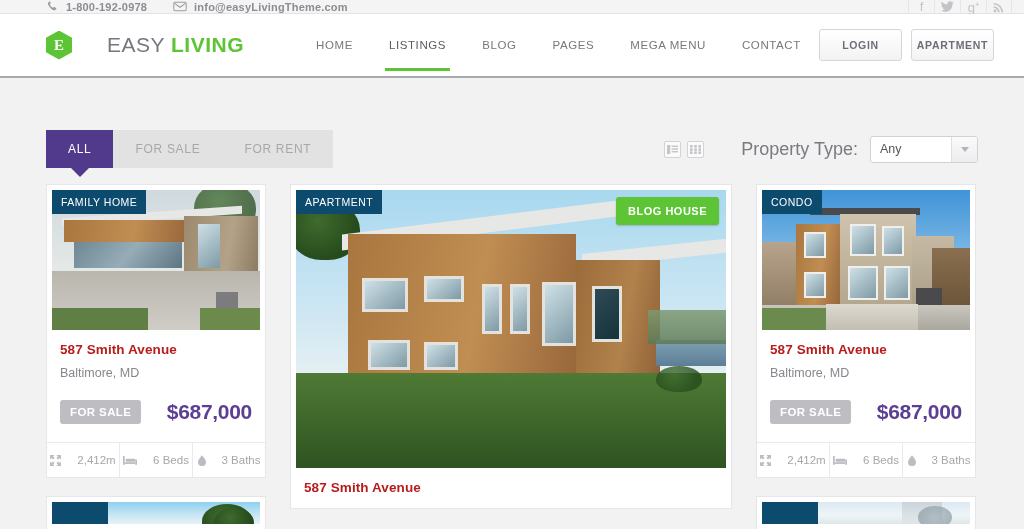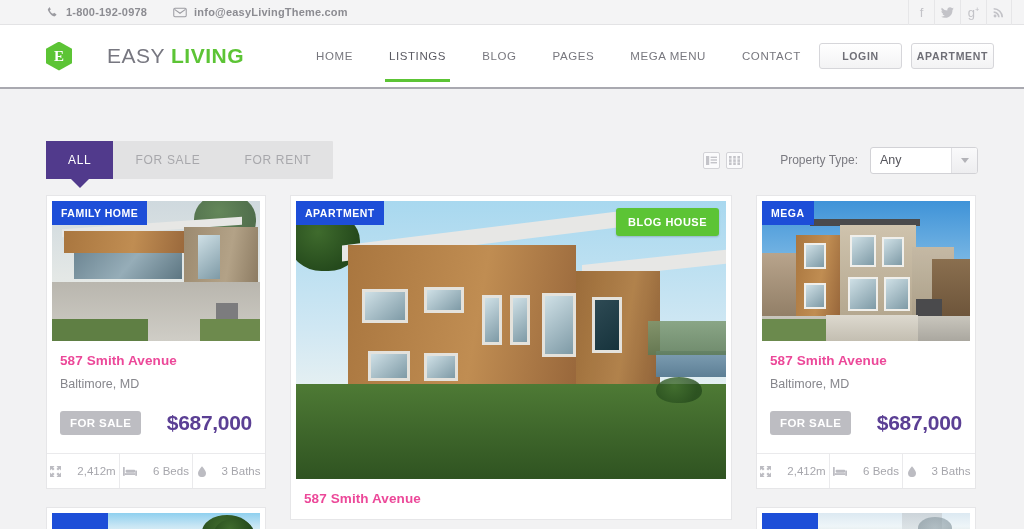--- a/index.html
+++ b/index.html
@@ -6,21 +6,21 @@
   html, body {
     width: 1024px; height: 529px;
     overflow: hidden;
     background: #f2f2f3;
     font-family: "Liberation Sans", sans-serif;
     -webkit-font-smoothing: antialiased;
   }
 
   
   .topbar {
-    height: 25px;
+    height: 14px;
     background: #f4f4f5;
     border-bottom: 1px solid #e3e3e5;
     display: flex;
     align-items: center;
     padding: 0 12px 0 46px;
     position: relative;
   }
   .tb-item {
     display: flex; align-items: center; gap: 7px;
     color: #8c8c92;
@@ -84,21 +84,21 @@
   .nav-item.active { color: #5a5a62; }
   .nav-item.active:after {
     content:"";
     position:absolute; left:14px; right:14px; bottom: 6px;
     height: 3px; background:#5cc435;
   }
 
   .auth { margin-left: auto; display:flex; gap: 9px; }
   .btn-auth {
     min-width: 83px;
-    height: 26px;
+    height: 32px;
     border: 1px solid #d6d6da;
     border-radius: 3px;
     background: linear-gradient(#ffffff,#f3f3f4);
     color: #6e6e76;
     font-size: 10.5px;
     font-weight: bold;
     letter-spacing: .7px;
     display:flex; align-items:center; justify-content:center;
     cursor: pointer;
   }
@@ -140,21 +140,21 @@
   .viewtoggle { display:flex; gap:6px; padding-right: 18px; }
   .vt-btn {
     width: 17px; height:17px;
     border:1px solid #d3d3d7;
     border-radius:2px;
     background:#fbfbfc;
     display:flex;align-items:center;justify-content:center;
     cursor:pointer;
   }
   .divider-v { width:1px; background:#dcdcdf; margin: 2px 18px 2px 0; }
-  .pt-label { font-size: 12px; color:#7a7a80; margin-right: 12px; }
+  .pt-label { font-size: 18px; color:#7a7a80; margin-right: 12px; }
   .select-wrap {
     display:flex;
     border:1px solid #d2d2d6;
     border-radius:3px;
     background:#fff;
     height: 27px;
     width: 108px;
     overflow:hidden;
     cursor:pointer;
   }
@@ -196,24 +196,24 @@
     position: relative;
     overflow: hidden;
     width: 100%;
   }
   .card-media.sm { height: 140px; }
   .card-media.lg { height: 278px; }
   .card-media.part { height: 22px; }
 
   .badge {
     position:absolute; top:0; left:0;
-    background:#1d4ed8;
+    background:#0c4a6e;
     color:#fff;
     font-size: 10.5px;
-    font-weight:bold;
+    font-weight:normal;
     letter-spacing:.5px;
     padding: 6px 9px;
     z-index: 3;
   }
   .badge-open {
     position:absolute; top:7px; right:7px;
     background:#5cc435;
     color:#fff;
     font-size:11px;
     font-weight:bold;
@@ -221,21 +221,21 @@
     padding:8px 12px;
     border-radius:3px;
     z-index:3;
     box-shadow: 0 1px 2px rgba(0,0,0,.18);
   }
 
   .card-body { padding: 12px 8px 8px 8px; }
   .card-title {
     font-size: 13.5px;
     font-weight: bold;
-    color:#ec4899;
+    color:#b91c1c;
     letter-spacing:.1px;
   }
   .card-city {
     margin-top: 9px;
     font-size: 12.5px;
     color:#86868c;
   }
   .price-row {
     margin-top: 20px;
     display:flex; align-items:center; justify-content:space-between;
@@ -537,21 +537,21 @@
             <div class="win" style="left:122px;top:76px;width:26px;height:34px;border:2px solid #f0efeb;"></div>
             <div class="win" style="left:42px;top:42px;width:22px;height:26px;border:2px solid #f0efeb;"></div>
             <div class="win" style="left:42px;top:82px;width:22px;height:26px;border:2px solid #f0efeb;"></div>
             <div class="bld" style="left:0;top:52px;width:34px;height:68px;background:linear-gradient(#b8a48c,#8f7c64);"></div>
             <div class="bld" style="right:0;top:58px;width:38px;height:62px;background:linear-gradient(#8a6f4f,#6b5339);"></div>
             <div class="bld dark" style="left:154px;top:98px;width:26px;height:22px;"></div>
             <div class="ground g-path" style="height:18%;"></div>
             <div class="bld" style="left:0;top:118px;width:64px;height:22px;background:#6b8a4d;"></div>
             <div class="bld" style="left:64px;top:114px;width:92px;height:26px;background:linear-gradient(#ddd9cf,#c3beb1);"></div>
           </div>
-          <div class="badge">MEGA</div>
+          <div class="badge">CONDO</div>
         </div>
         <div class="card-body">
           <div class="card-title">587 Smith Avenue</div>
           <div class="card-city">Baltimore, MD</div>
           <div class="price-row">
             <div class="status-badge">FOR SALE</div>
             <div class="price">$687,000</div>
           </div>
         </div>
         <div class="meta">

